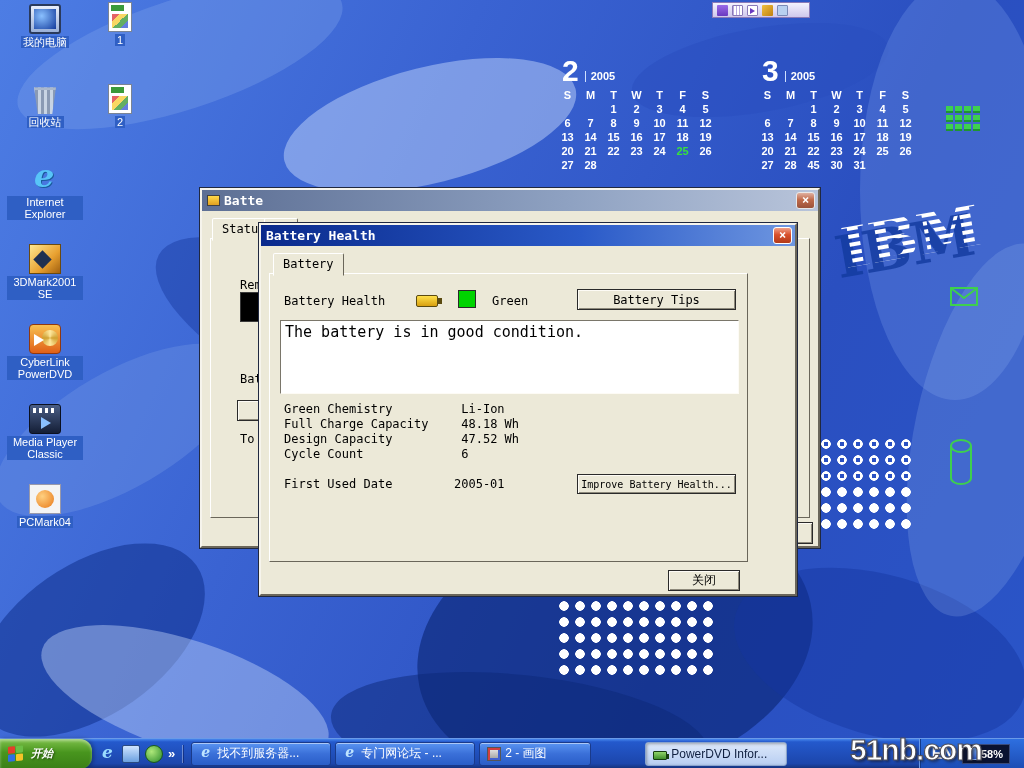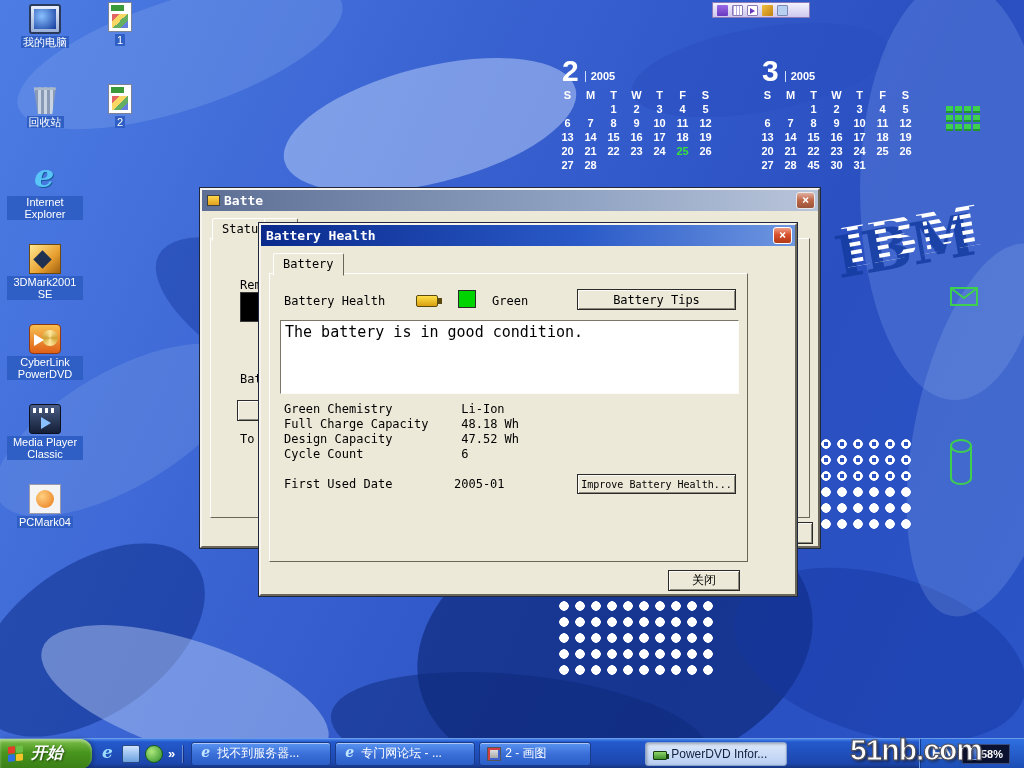--- a/index.html
+++ b/index.html
@@ -99,21 +99,21 @@
   .batt-glyph::after{content:"";position:absolute;right:-5px;top:2px;width:4px;height:6px;background:#5a4a10;}
   .bh-row{height:15px;line-height:15px;font-size:12px;white-space:nowrap;}
   .bh-label{display:inline-block;width:170px;}
   .gauge-sq{position:absolute;width:20px;height:27px;background:#000;border:1px solid #3a3a3a;}
   .black-box{position:absolute;background:#000;border:1px solid #3a3a3a;}
 
   
   #taskbar{position:absolute;left:0;top:738px;width:1024px;height:30px;z-index:50;display:flex;align-items:center;
     background:linear-gradient(#4687ee,#2459cc 10%,#1c46ac 85%,#15337e);border-top:1px solid #6a9ae8;}
   #start-btn{height:30px;flex:0 0 92px;background:linear-gradient(#7ec14a,#48951e 45%,#3a7f16);border-radius:0 12px 12px 0;
-    display:flex;align-items:center;gap:6px;padding:0 14px 0 8px;color:#fff;font-weight:bold;font-style:italic;font-size:16px;
+    display:flex;align-items:center;gap:6px;padding:0 14px 0 8px;color:#fff;font-weight:bold;font-style:italic;font-size:11px;
     text-shadow:1px 1px 2px rgba(0,0,0,.5);box-shadow:inset 0 2px 3px rgba(255,255,255,.4),2px 0 4px rgba(0,0,0,.3);}
   .winflag{width:17px;height:16px;display:grid;grid-template-columns:7px 7px;grid-template-rows:7px 7px;gap:1px;transform:skewY(-6deg);}
   .winflag i{border-radius:1px;}
   .winflag i:nth-child(1){background:#e33e2b;}.winflag i:nth-child(2){background:#6cbe45;}
   .winflag i:nth-child(3){background:#2f6fe4;}.winflag i:nth-child(4){background:#f5c428;}
   .ql{display:flex;align-items:center;gap:5px;padding:0 7px;border-right:1px solid rgba(255,255,255,.35);box-shadow:1px 0 0 rgba(0,0,40,.35);}
   .qlicon{width:18px;height:18px;position:relative;}
   .ie-small-icon::before{content:"e";position:absolute;left:3px;top:-3px;font:bold italic 17px "DejaVu Serif",serif;color:#9adcff;}
   .desktop-small-icon{background:linear-gradient(#cfe4ff,#6aa0e0);border:1px solid #2a4a80;border-radius:2px;}
   .player-small-icon{background:radial-gradient(circle at 35% 35%,#aee87a,#2a8a2a);border-radius:50%;border:1px solid #1a5a1a;}

